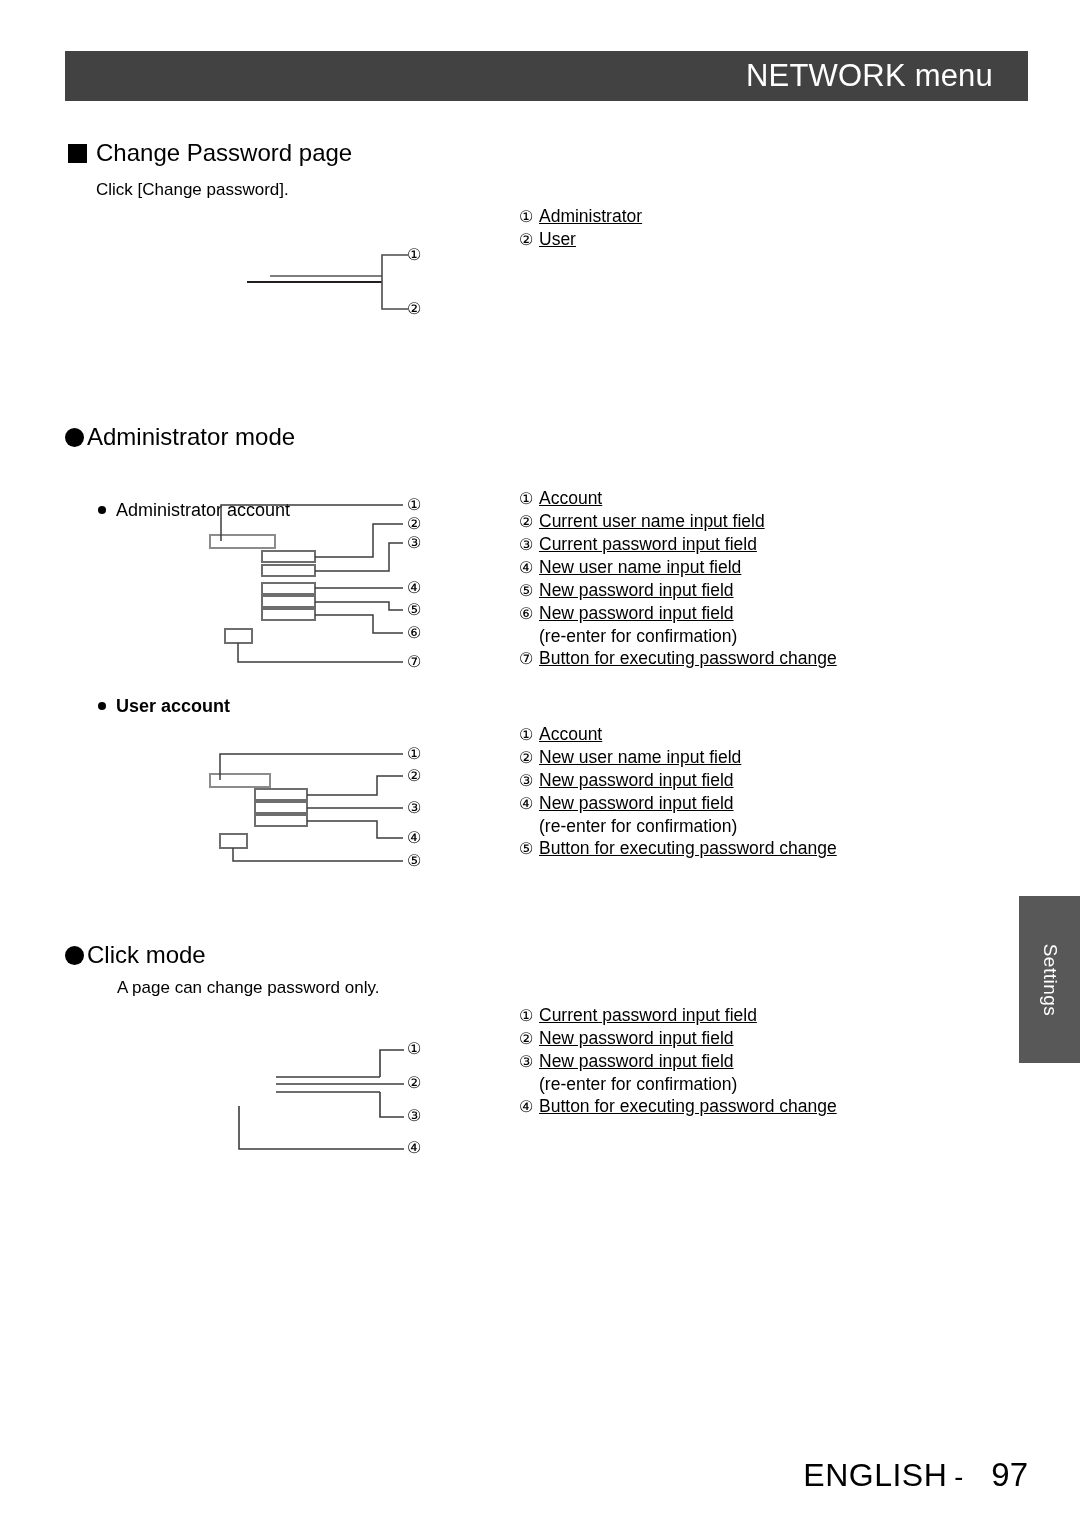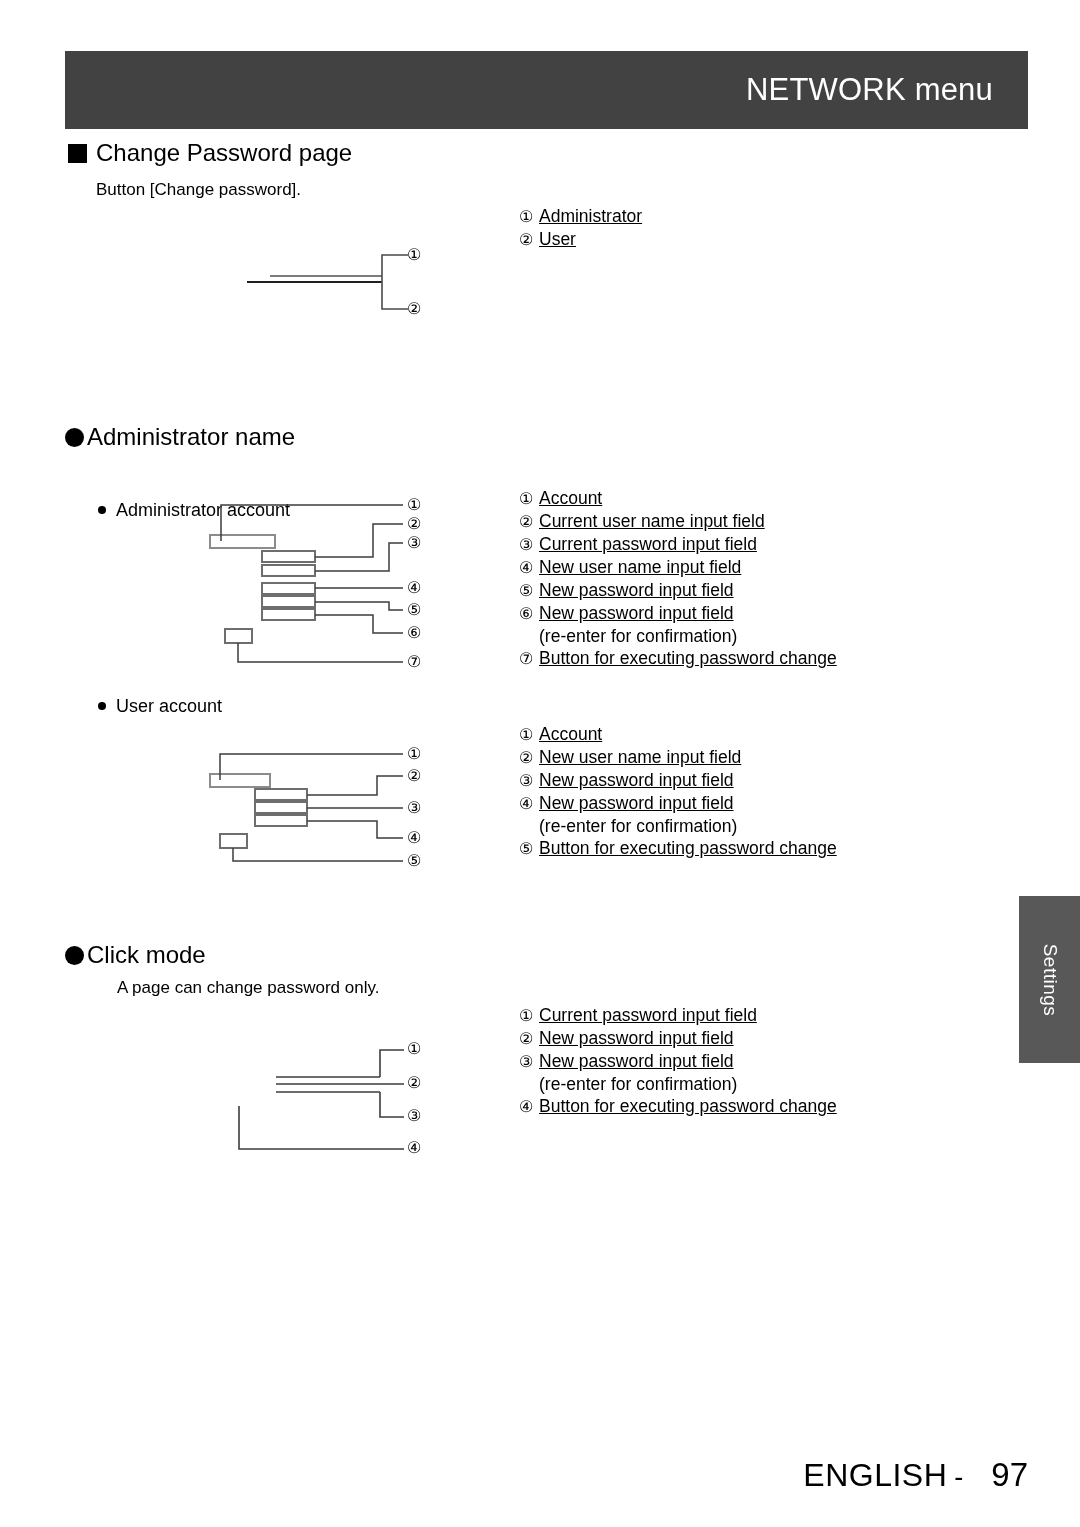--- a/index.html
+++ b/index.html
@@ -16,21 +16,21 @@
     color: #000000;
     overflow: hidden;
   }
 
   
   .header-bar {
     position: absolute;
     left: 65px;
     top: 51px;
     width: 963px;
-    height: 78px;
+    height: 50px;
     background: #424242;
     box-sizing: border-box;
   }
   .header-title {
     position: absolute;
     right: 35px;
     top: 50%;
     transform: translateY(-50%);
     color: #ffffff;
     font-size: 31px;
@@ -192,21 +192,21 @@
 
 <div class="header-bar">
   <div class="header-title">NETWORK menu</div>
 </div>
 
 <div class="h1-block" style="left:68px; top:141px;">
   <span class="h1-square"></span>
   <span class="h1-text">Change Password page</span>
 </div>
 
-<div class="body-text" style="left:96px; top:181px;">Button [Change password].</div>
+<div class="body-text" style="left:96px; top:181px;">Click [Change password].</div>
 
 <div class="figure" style="left:245px; top:245px;">
   <svg width="165" height="80" viewBox="0 0 165 80">
 
     <path d="M25 31 L137 31" stroke="#7d7d7d" stroke-width="2" fill="none"></path>
 
     <path d="M2 37 L137 37" stroke="#231f20" stroke-width="2" fill="none"></path>
 
     <path d="M137 37 L137 10 L163 10" stroke="#4a4a4a" stroke-width="1.6" fill="none"></path>
 
@@ -222,21 +222,21 @@
     <span class="legend-label">Administrator</span>
   </div>
   <div class="legend-row">
     <span class="legend-num">②</span>
     <span class="legend-label">User</span>
   </div>
 </div>
 
 <div class="h2-block" style="left:65px; top:425px;">
   <span class="h2-dot"></span>
-  <span class="h2-text">Administrator name</span>
+  <span class="h2-text">Administrator mode</span>
 </div>
 
 <div class="h3-block" style="left:98px; top:461px;margin-top:40px;">
   <span class="h3-dot"></span>
   <span class="h3-text">Administrator account</span>
 </div>
 
 <div class="figure" style="left:205px; top:492px;">
   <svg width="200" height="180" viewBox="0 0 200 180">
 
@@ -302,21 +302,21 @@
     <span class="legend-num">⑥</span>
     <span class="legend-label">New password input field</span>
   </div>
   <div class="legend-sub">(re-enter for confirmation)</div>
   <div class="legend-row">
     <span class="legend-num">⑦</span>
     <span class="legend-label">Button for executing password change</span>
   </div>
 </div>
 
-<div class="h3-block" style="left:98px; top:697px;">
+<div class="h3-block" style="left:98px; top:697px;font-weight:bold;">
   <span class="h3-dot"></span>
   <span class="h3-text">User account</span>
 </div>
 
 <div class="figure" style="left:205px; top:745px;">
   <svg width="200" height="125" viewBox="0 0 200 125">
 
     <rect x="5" y="29" width="60" height="13" fill="#ffffff" stroke="#8c8c8c" stroke-width="2"></rect>
 
     <rect x="50" y="44" width="52" height="11" fill="#ffffff" stroke="#6e6e6e" stroke-width="2"></rect>

